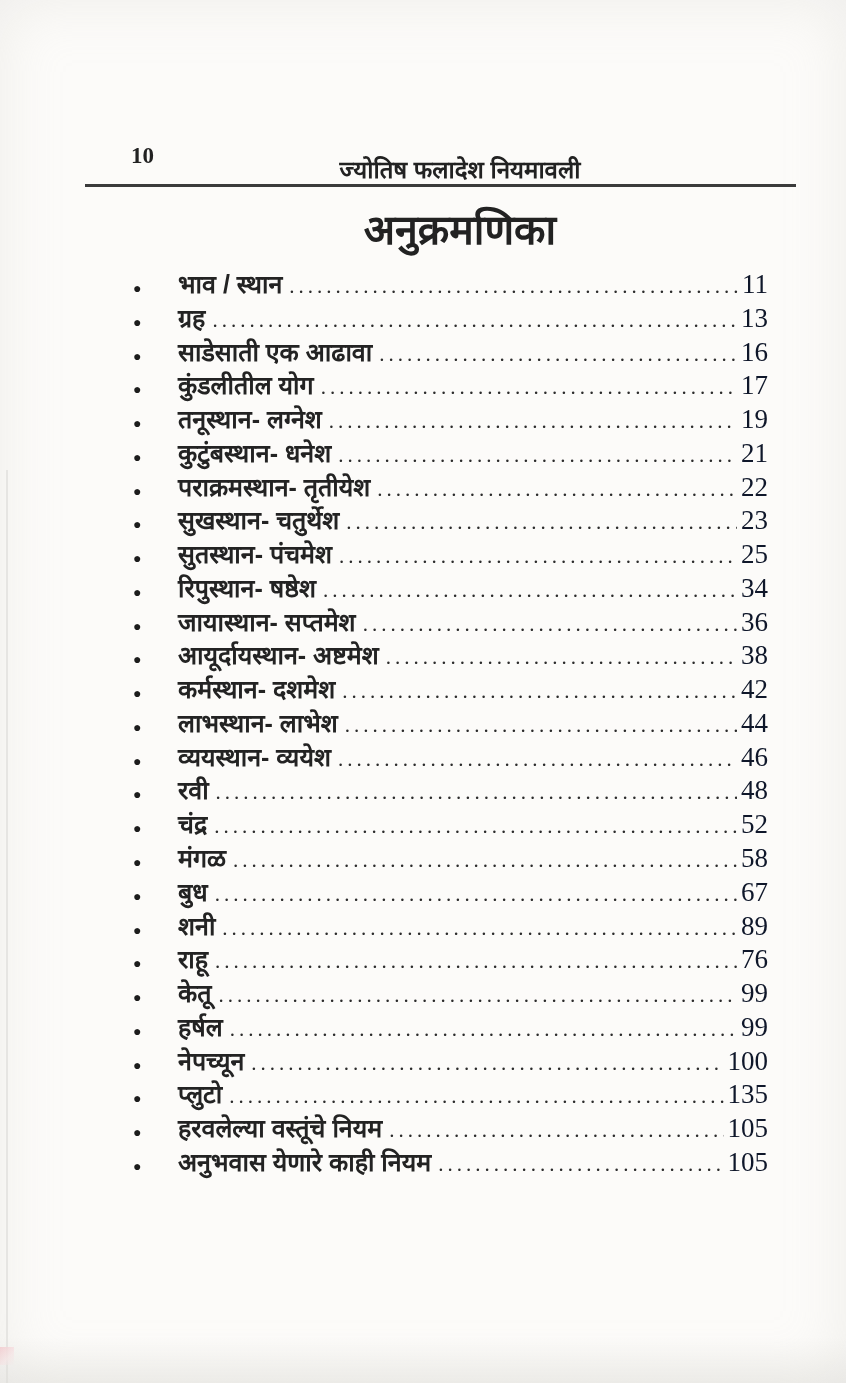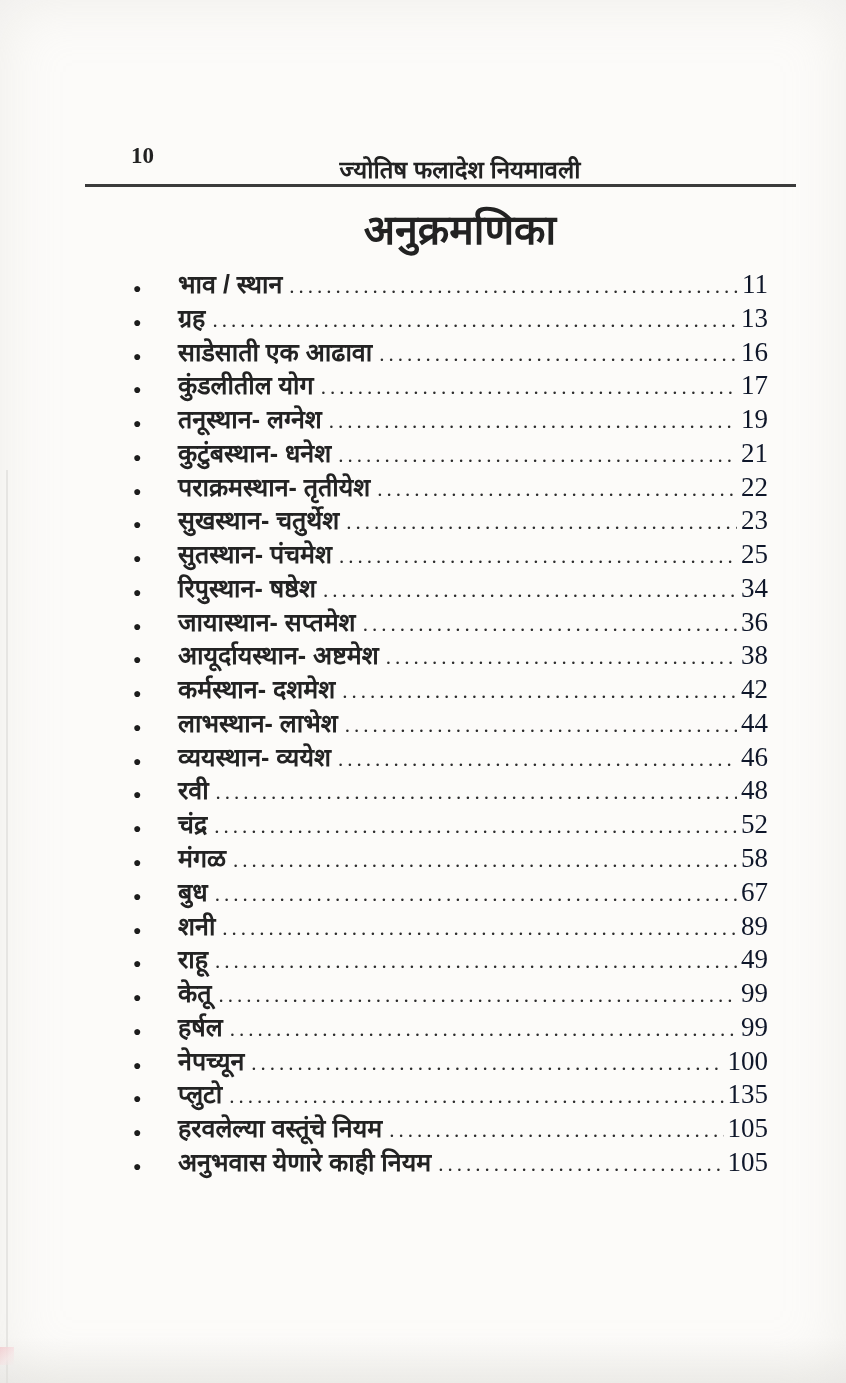--- a/index.html
+++ b/index.html
@@ -291,21 +291,21 @@
       <span class="bullet"></span>
       <span class="toc-label">शनी</span>
       <span class="leader"></span>
       <span class="toc-page">89</span>
     </div>
 
     <div class="toc-row">
       <span class="bullet"></span>
       <span class="toc-label">राहू</span>
       <span class="leader"></span>
-      <span class="toc-page">49</span>
+      <span class="toc-page">76</span>
     </div>
 
     <div class="toc-row">
       <span class="bullet"></span>
       <span class="toc-label">केतू</span>
       <span class="leader"></span>
       <span class="toc-page">99</span>
     </div>
 
     <div class="toc-row">

